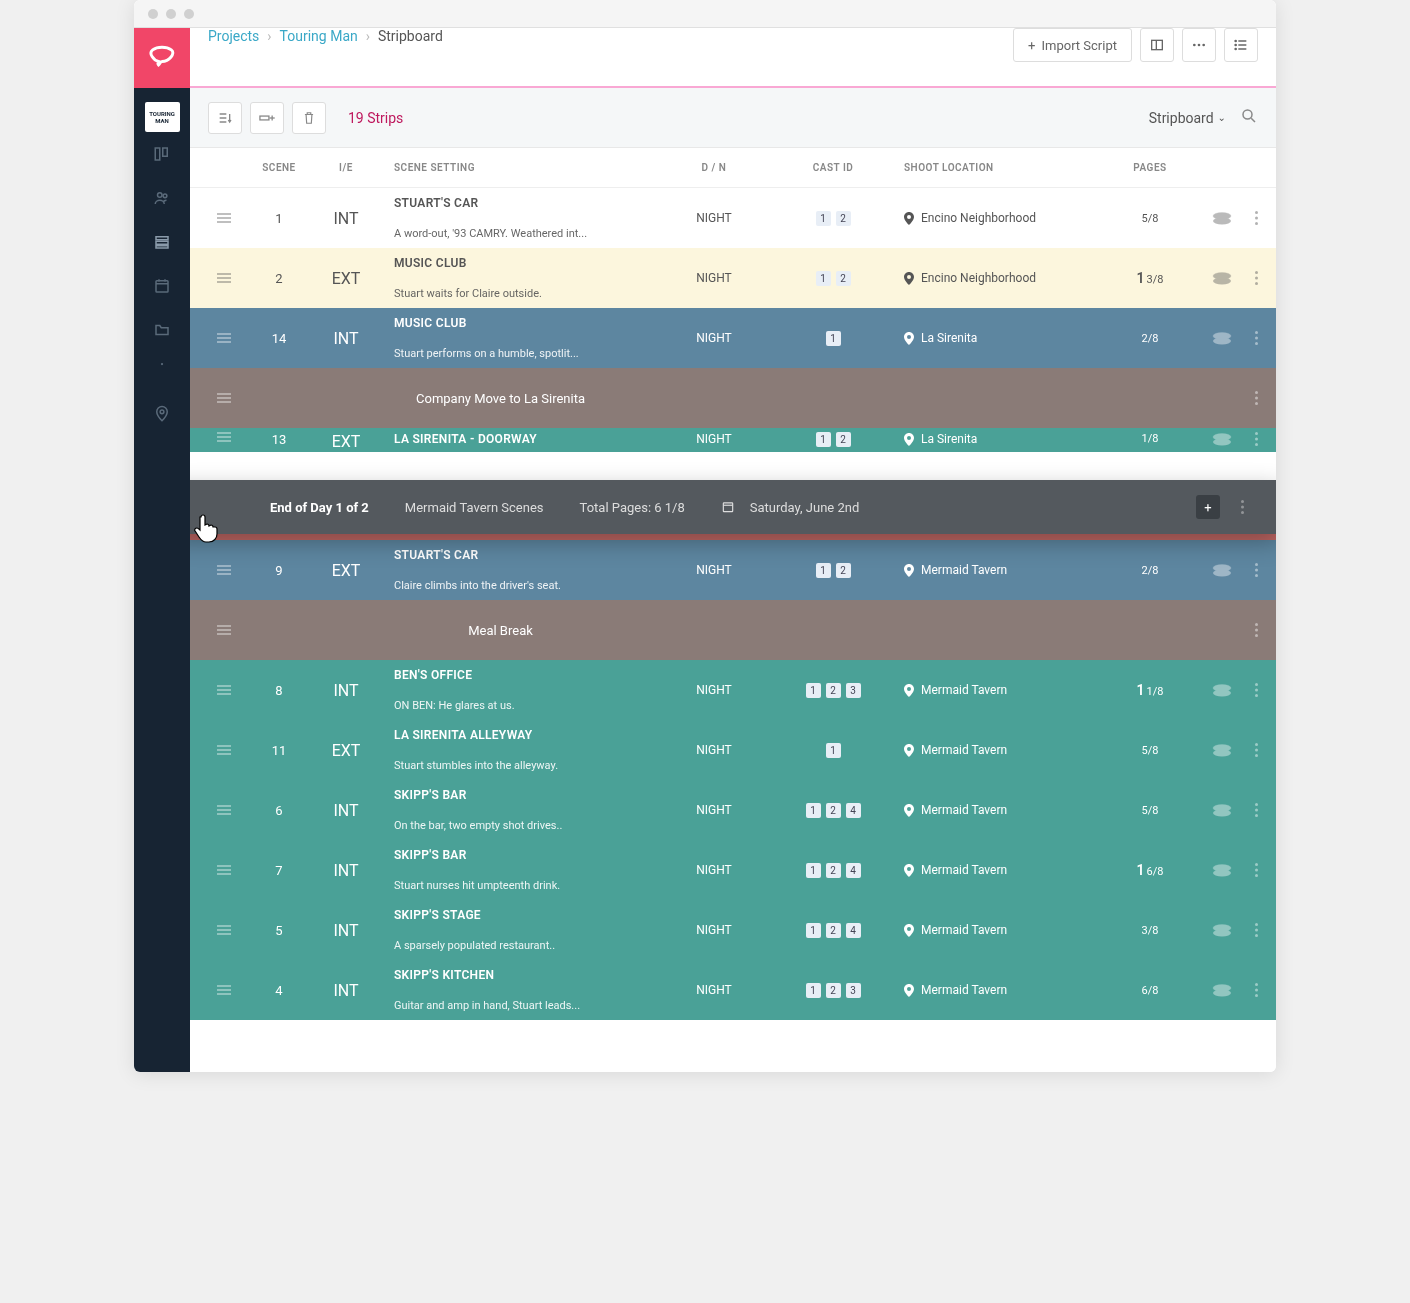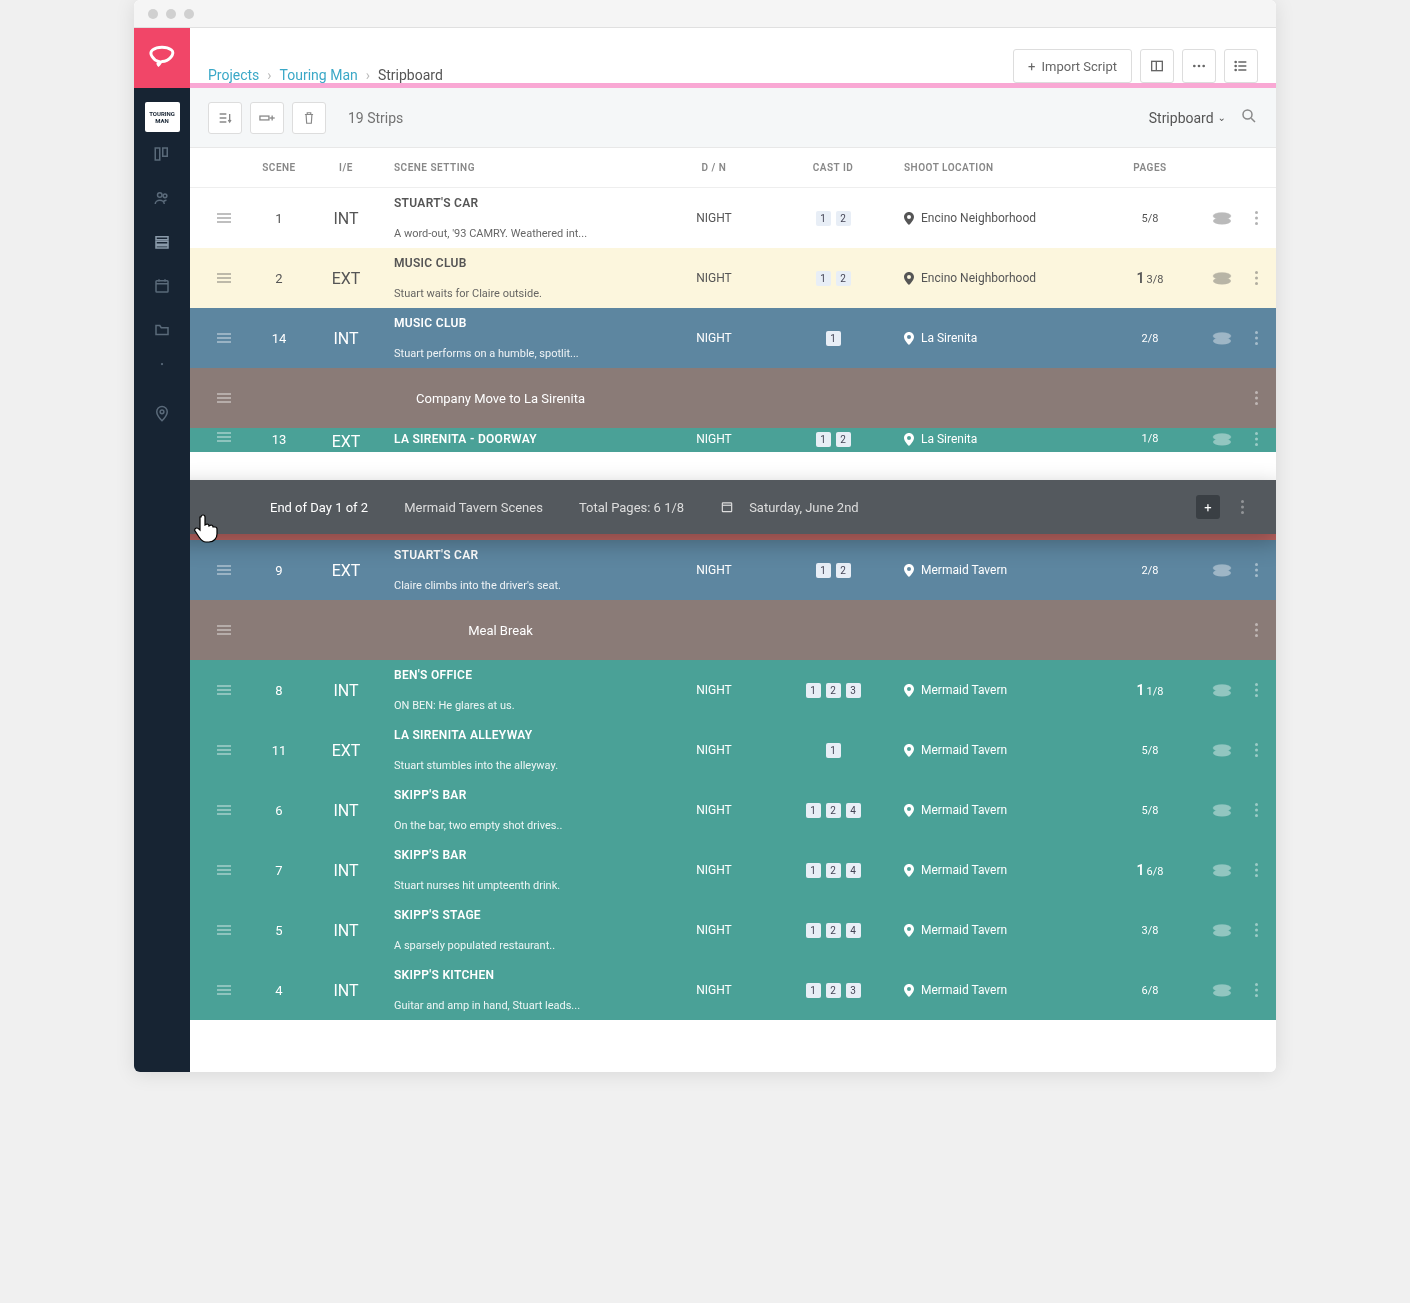--- a/index.html
+++ b/index.html
@@ -9,32 +9,32 @@
 .dot{width:10px;height:10px;border-radius:50%;background:#d0d0d0}
 .body{display:flex;height:calc(100% - 28px)}
 .leftrail{width:56px;background:#172433;display:flex;flex-direction:column;align-items:center}
 .logo{width:56px;height:60px;background:#f14668;display:flex;align-items:center;justify-content:center}
 .logo svg{width:28px;height:28px}
 .proj-thumb{width:35px;height:30px;background:#fff;margin-top:14px;border-radius:2px;display:flex;align-items:center;justify-content:center;font-size:6px;font-weight:bold;color:#172433;text-align:center}
 .railicon{width:56px;height:44px;display:flex;align-items:center;justify-content:center;color:#5a6a7a;cursor:pointer}
 .railicon.active{color:#8a9aaa}
 .railicon svg{width:18px;height:18px}
 .main{flex:1;display:flex;flex-direction:column;background:#fff}
-.topbar{height:60px;border-bottom:5px solid #f9a8d4;display:flex;align-items:flex-end;padding:0 18px}
+.topbar{height:60px;border-bottom:2px solid #f9a8d4;display:flex;align-items:flex-start;padding:0 18px}
 .crumbs{display:flex;align-items:center;gap:8px;font-size:14px}
 .crumb-link{color:#3aa8c7;cursor:pointer}
 .crumb-sep{color:#bbb}
 .crumb-cur{color:#555}
 .topbar-right{margin-left:auto;display:flex;gap:8px}
 .btn{border:1px solid #ddd;background:#fff;border-radius:3px;height:34px;display:flex;align-items:center;justify-content:center;cursor:pointer;color:#666}
 .btn-import{padding:0 14px;gap:6px;font-size:13px}
 .btn-icon{width:34px}
 .toolbar{height:60px;background:#f5f7f8;border-bottom:1px solid #e8e8e8;display:flex;align-items:center;padding:0 18px}
 .tbtn{width:34px;height:32px;border:1px solid #ddd;background:#fff;border-radius:3px;display:flex;align-items:center;justify-content:center;margin-right:8px;color:#888;cursor:pointer}
-.strip-count{margin-left:14px;color:#737373;font-size:14px}
+.strip-count{margin-left:14px;color:#be185d;font-size:14px}
 .toolbar-right{margin-left:auto;display:flex;align-items:center;gap:14px;color:#555;font-size:14px}
 .view-select{display:flex;align-items:center;gap:4px;cursor:pointer}
 .hdr{height:40px;display:flex;align-items:center;padding-left:10px;font-size:10px;font-weight:600;color:#888;letter-spacing:.5px;border-bottom:1px solid #eee}
 .c-drag{width:48px}
 .c-scene{width:62px;text-align:center}
 .c-ie{width:72px;text-align:center}
 .c-setting{width:276px;padding-left:12px}
 .c-dn{width:112px;text-align:center}
 .c-cast{width:126px;text-align:center}
 .c-loc{width:212px;padding-left:8px}
@@ -64,21 +64,21 @@
 .pin{width:10px;height:13px}
 .pages{width:84px;text-align:center;font-size:11px}
 .pages .whole{font-size:14px;font-weight:600;margin-right:2px}
 .blob{width:60px;display:flex;justify-content:center;opacity:.4}
 .blob svg{width:20px;height:14px}
 .rowmenu{flex:1;display:flex;justify-content:flex-end;padding-right:18px;opacity:.45}
 .rowmenu svg{width:3px;height:14px}
 .banner{height:56px;display:flex;align-items:center;justify-content:center;color:#ffffff;font-size:13px}
 .dayend{position:absolute;left:-20px;right:-4px;height:54px;background:#54595e;box-shadow:0 8px 24px rgba(0,0,0,.3);display:flex;align-items:center;color:#ddd;font-size:13px;padding-left:100px;z-index:5}
 .dayend .seg{margin-right:36px}
-.dayend .bold{font-weight:400;color:#fff}
+.dayend .bold{font-weight:700;color:#fff}
 .dayend .date{display:flex;align-items:center;gap:15px}
 .dayend .plus{margin-left:auto;width:24px;height:24px;background:#3a3f44;border-radius:3px;margin-right:60px;display:flex;align-items:center;justify-content:center;color:#fff}
 .dayend-menu{position:absolute;right:18px}
 .cursor-hand{position:absolute;width:28px;height:30px;z-index:6}
 .gap{height:28px;background:#fff}
 </style>
 </head>
 <body>
 
 <div class="win">

